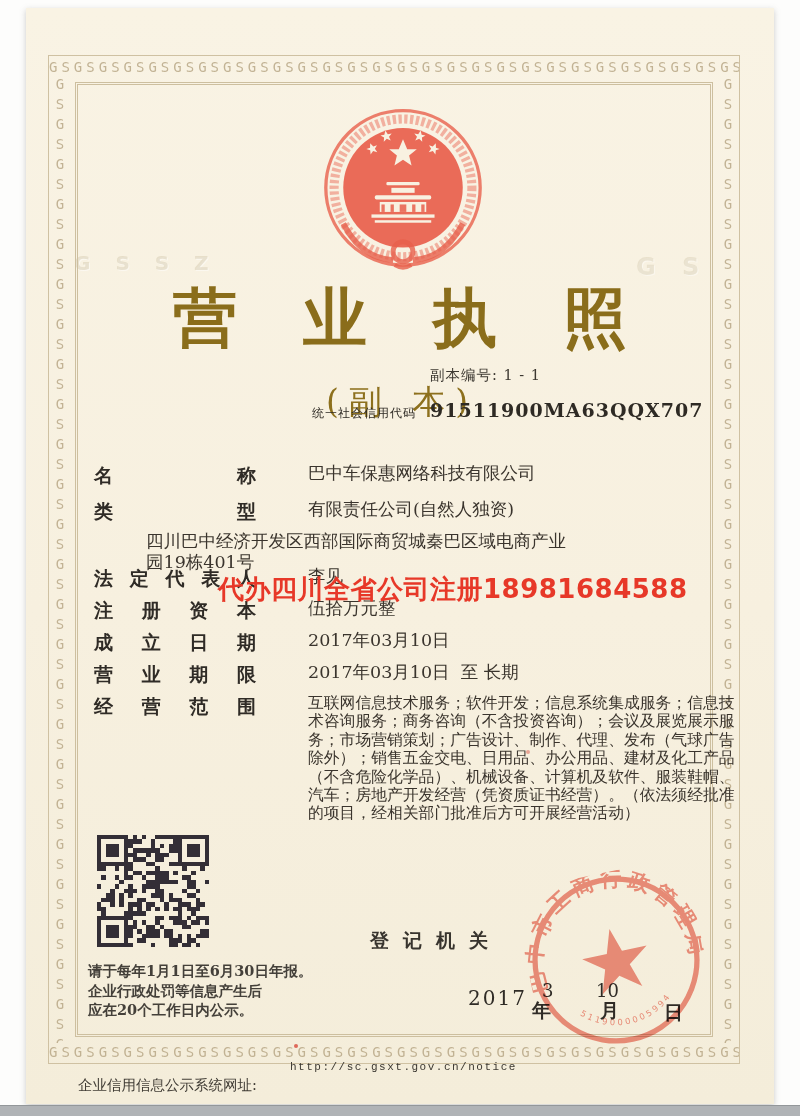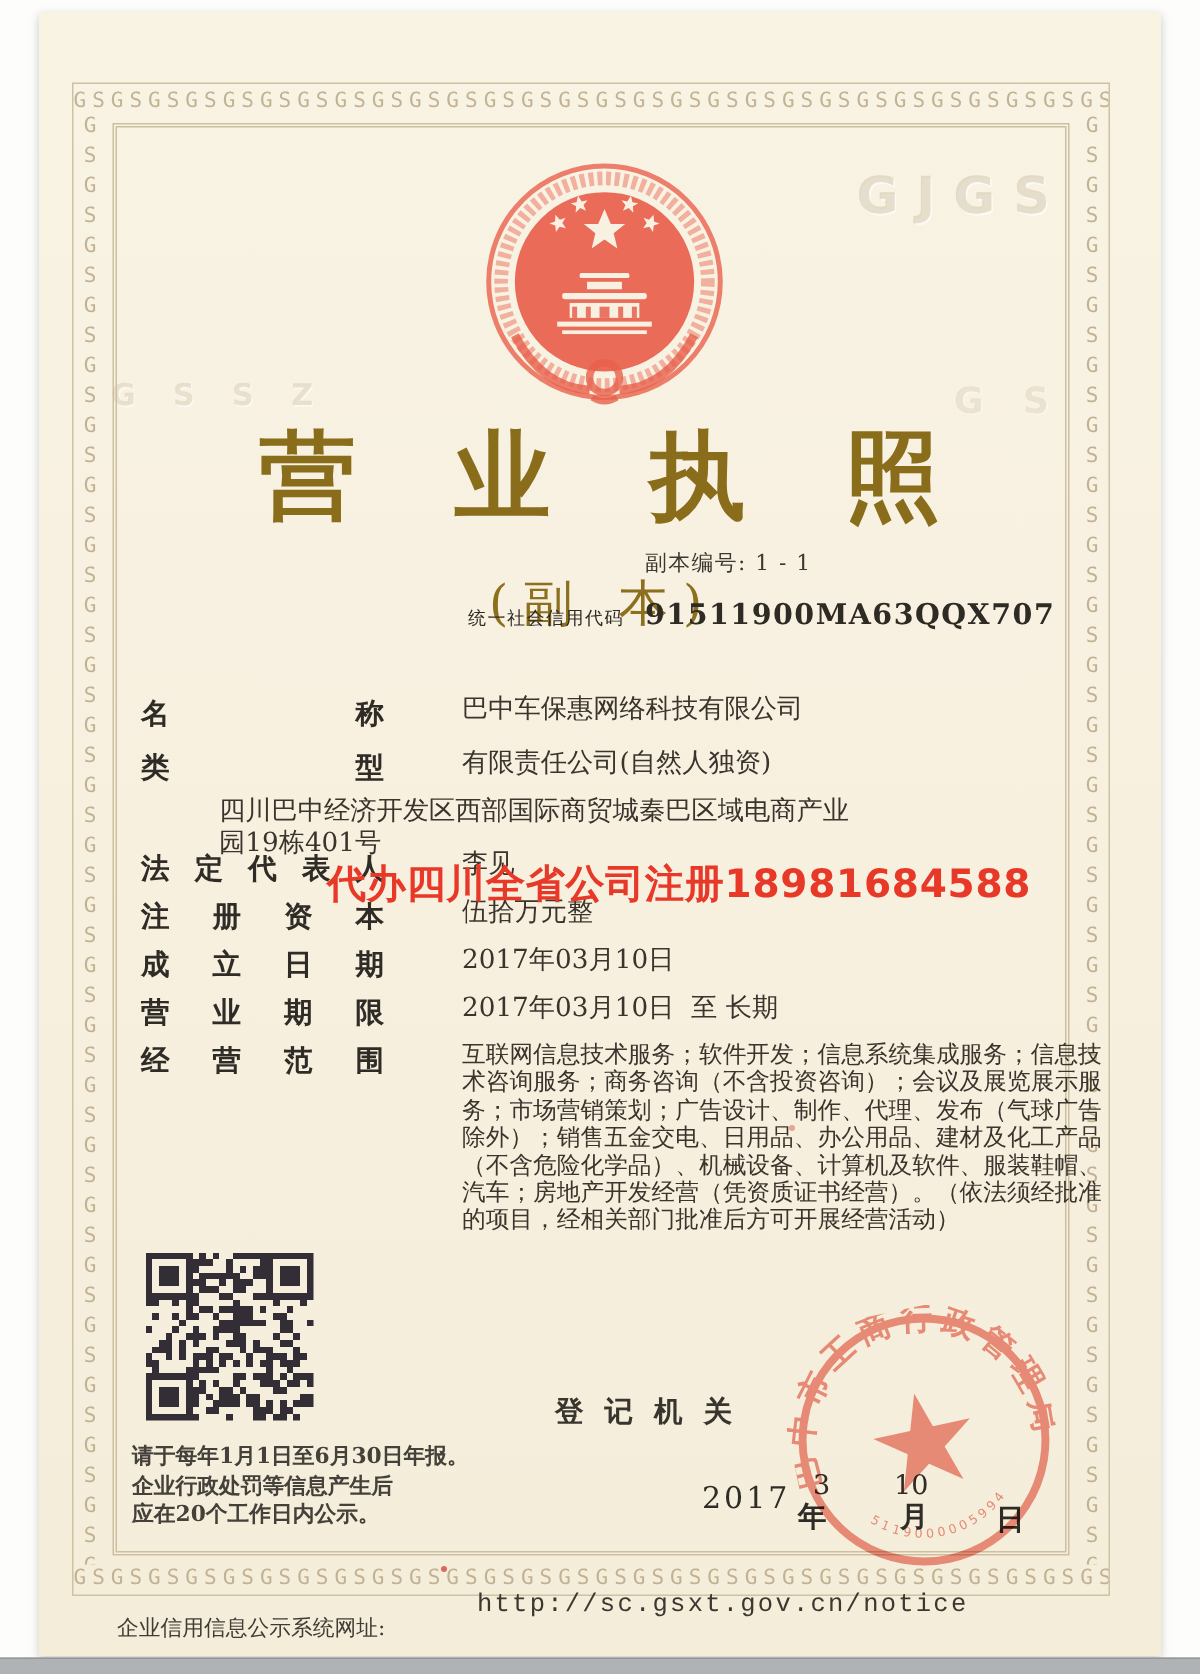--- a/index.html
+++ b/index.html
@@ -56,43 +56,42 @@
   .dt-m{left:516px;top:972px;font-size:18px;}
   .dt-uy{left:506px;top:990px;font-size:19px;font-weight:600;}
   .dt-d{left:570px;top:972px;font-size:18px;text-align:center;}
   .dt-um{left:574px;top:990px;font-size:19px;font-weight:600;}
   .dt-ud{left:638px;top:992px;font-size:19px;font-weight:600;}
 
   .seal{position:absolute;left:502px;top:864px;width:176px;height:176px;z-index:5;
         transform:rotate(-12deg);opacity:.85;mix-blend-mode:multiply;}
 
   .foot-lb{position:absolute;left:52px;top:1068px;font-size:14.5px;color:#403c35;z-index:2;}
-  .foot-url{position:absolute;left:292px;top:1053px;font-family:"Liberation Mono",monospace;
-            font-size:17px;letter-spacing:1.5px;color:#3c3831;z-index:2;}
+  .foot-url{position:absolute;left:264px;top:1053px;font-family:"Liberation Mono",monospace;
+            font-size:11px;letter-spacing:1.5px;color:#3c3831;z-index:2;}
   .foot-issuer{position:absolute;right:4px;top:1068px;font-size:15px;color:#3b3733;z-index:2;}
 
   .speck{position:absolute;width:4px;height:4px;border-radius:50%;background:#d8473a;opacity:.8;z-index:3;}
   .sp1{left:268px;top:1036px;}
   .sp2{left:500px;top:742px;opacity:.45;}
 </style>
 </head>
 <body>
 
 <div class="scan">
   <div class="paper">
 
     <div class="frame">
       <div class="fs fs-t">GSGSGSGSGSGSGSGSGSGSGSGSGSGSGSGSGSGSGSGSGSGSGSGSGSGSGSGSGSGSGSGSGSGSGSGSGSGSGSGS</div>
       <div class="fs fs-b">GSGSGSGSGSGSGSGSGSGSGSGSGSGSGSGSGSGSGSGSGSGSGSGSGSGSGSGSGSGSGSGSGSGSGSGSGSGSGSGS</div>
       <div class="fs fs-l">GSGSGSGSGSGSGSGSGSGSGSGSGSGSGSGSGSGSGSGSGSGSGSGSGSGS</div>
       <div class="fs fs-r">GSGSGSGSGSGSGSGSGSGSGSGSGSGSGSGSGSGSGSGSGSGSGSGSGSGS</div>
       <div class="inner-line"></div>
     </div>
 
-    <div class="emboss e0">GJGS</div>
     <div class="emboss e1">G S S Z</div>
     <div class="emboss e2">G S</div>
 
     <svg class="emblem" viewBox="0 0 200 200">
       <defs>
         <path id="st" d="M0,-10 L2.9,-3.1 L9.5,-3.1 L4.2,1.2 L5.9,8.1 L0,4 L-5.9,8.1 L-4.2,1.2 L-9.5,-3.1 L-2.9,-3.1 Z"></path>
       </defs>
       <circle cx="100" cy="95" r="93" fill="none" stroke="#e8604c" stroke-width="4" opacity=".8"></circle>
       <circle cx="100" cy="95" r="83" fill="none" stroke="#e8604c" stroke-width="11" opacity=".45" stroke-dasharray="4 3"></circle>
       <circle cx="100" cy="95" r="72" fill="#e8604c" opacity=".92"></circle>

